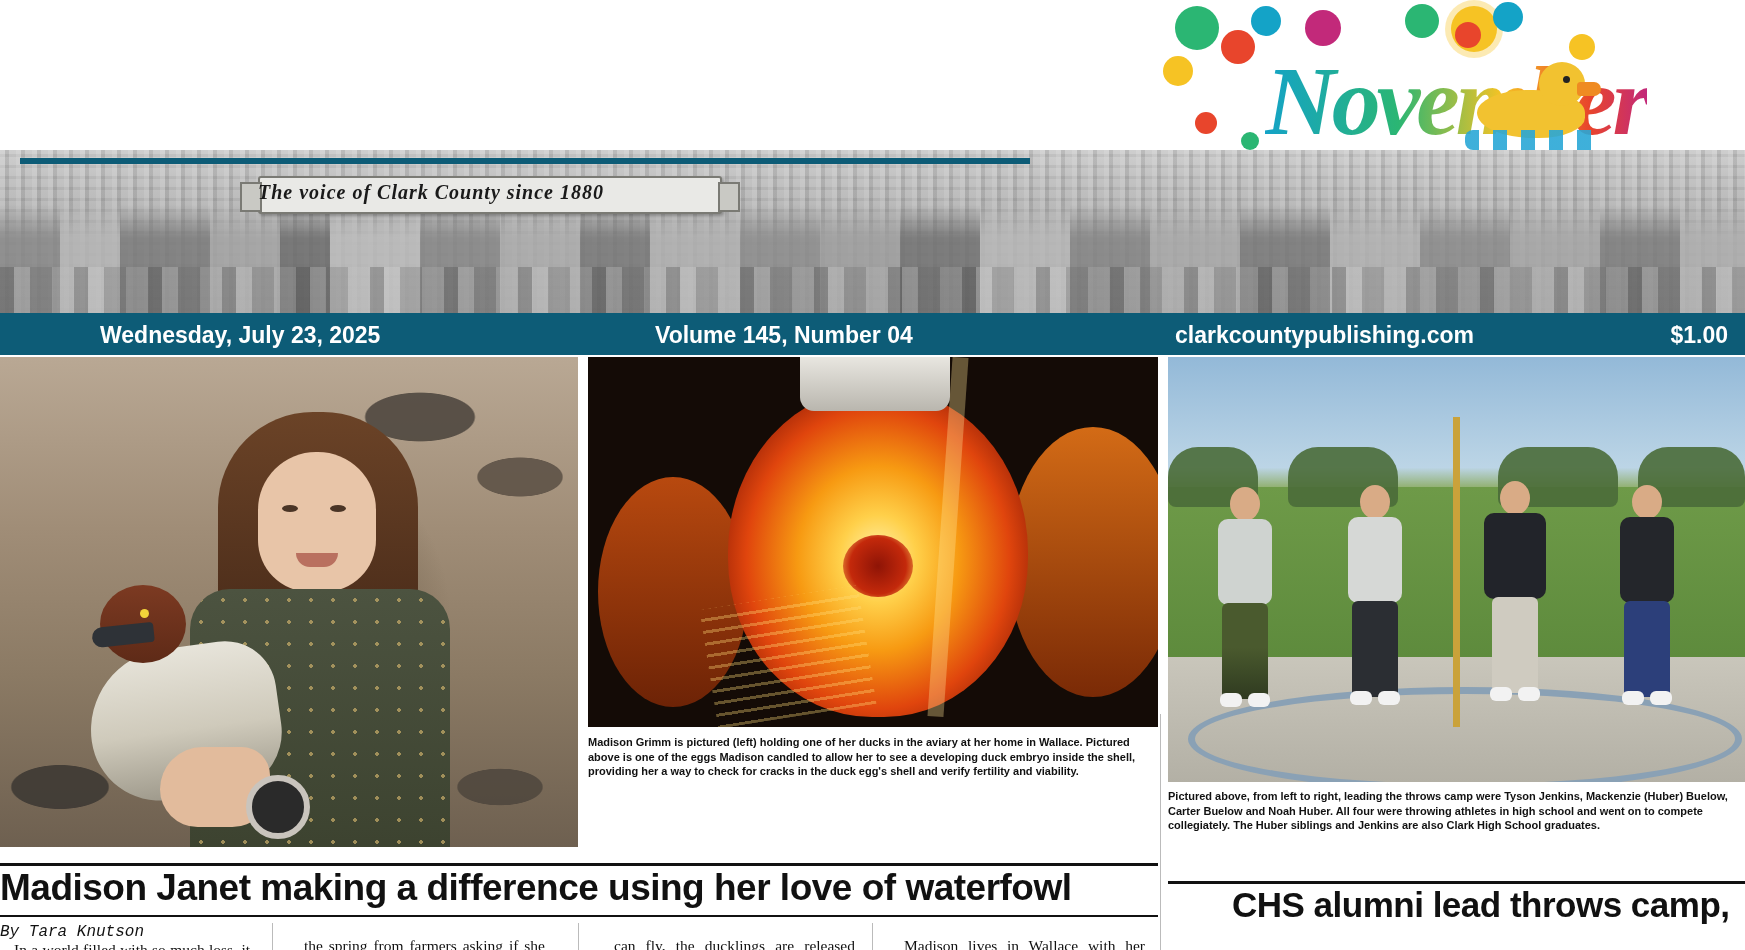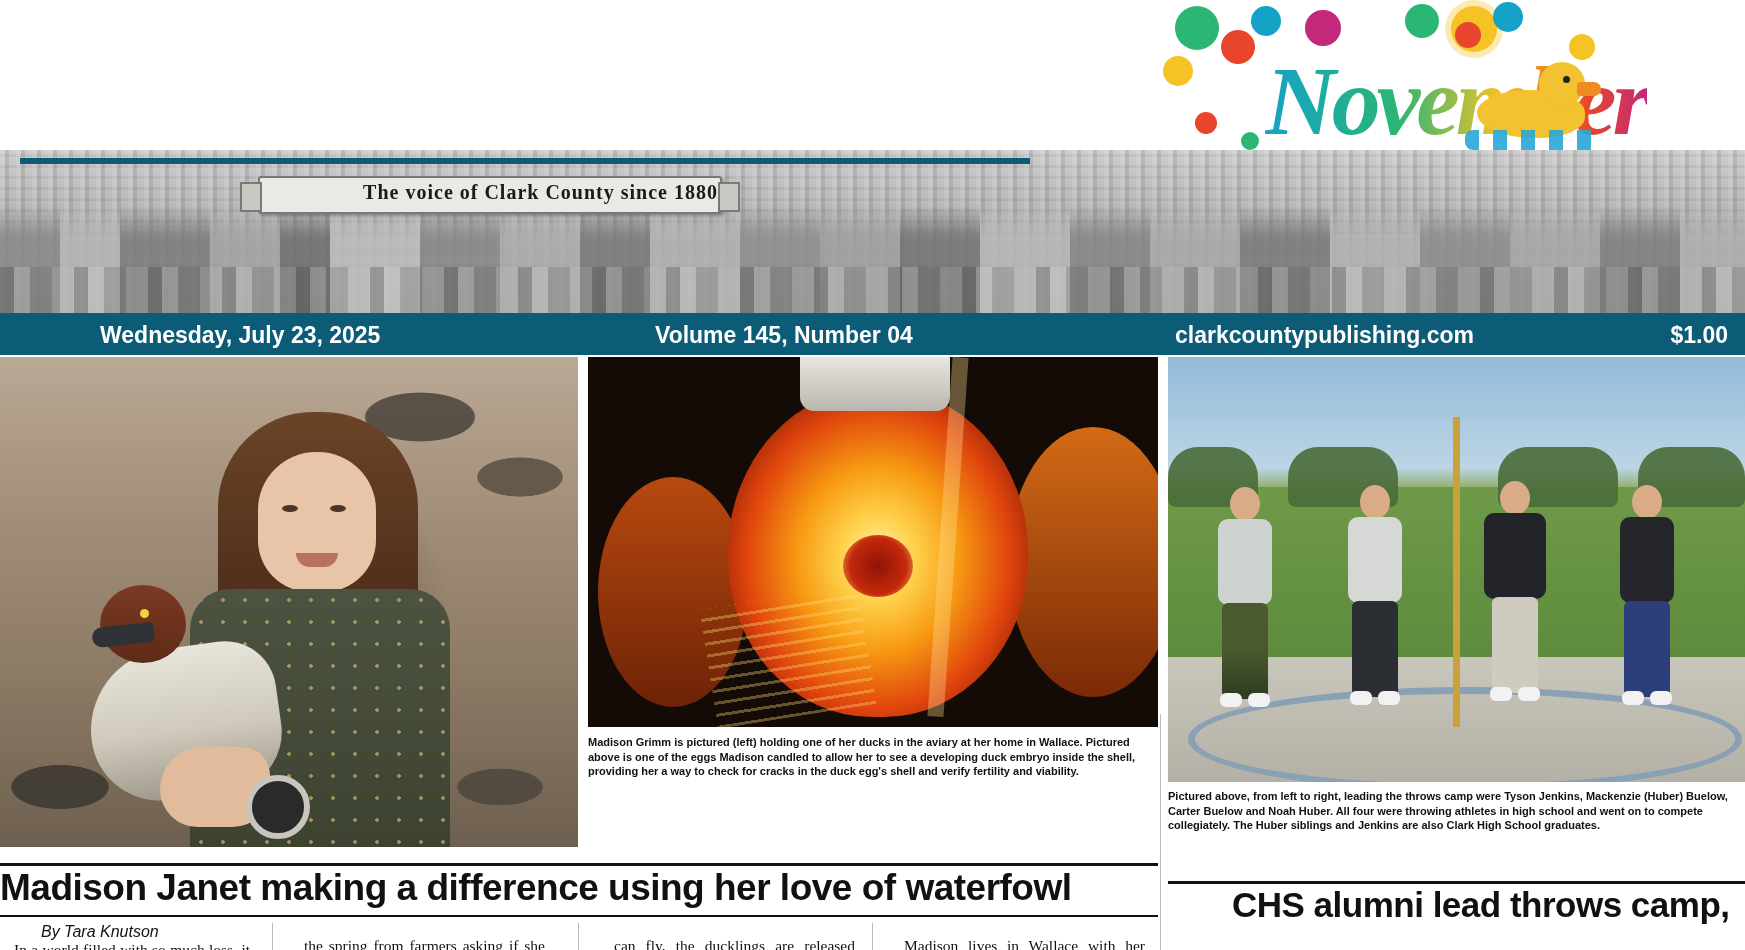--- a/index.html
+++ b/index.html
@@ -83,23 +83,23 @@
     background:#e9e9e6;border:2px solid #7a7a74;border-radius:3px;
     box-shadow:2px 2px 3px rgba(0,0,0,.25);
   }
   .slogan-ribbon:before,.slogan-ribbon:after{
     content:"";position:absolute;top:4px;width:18px;height:26px;background:#c9c9c4;
     border:2px solid #7a7a74;
   }
   .slogan-ribbon:before{left:-20px;}
   .slogan-ribbon:after{right:-20px;}
   .slogan-text{
-    position:absolute;left:0;top:5px;width:460px;text-align:right;
+    position:absolute;left:0;top:5px;width:460px;text-align:left;
     font-family:"Liberation Serif", serif;font-weight:bold;font-size:20px;
-    letter-spacing:1px;color:#1a1a1a;
+    letter-spacing:1px;color:#1a1a1a;font-style:italic;
   }
 
   
   .july-art{
     position:absolute;right:120px;top:0px;width:470px;height:170px;
   }
   .july-word{
     position:absolute;left:110px;top:52px;
     font-family:"Liberation Serif", serif;font-style:italic;font-weight:bold;
     font-size:98px;line-height:1;
@@ -231,21 +231,21 @@
   .rule-left-2{position:absolute;left:0;top:558px;width:1158px;height:2px;background:#111;}
 
   .headline-2{
     position:absolute;left:1232px;top:530px;width:577px;
     font-size:35px;font-weight:bold;letter-spacing:-0.5px;color:#111;line-height:1.05;
   }
   .rule-right{position:absolute;left:1168px;top:524px;width:577px;height:3px;background:#111;}
 
   .byline{
     position:absolute;left:0;top:566px;width:250px;
-    font-family:Liberation Sans, sans-serif;font-style:italic;font-size:16px;color:#111;padding-left:41px;
+    font-family:Liberation Mono, monospace;font-style:italic;font-size:16px;color:#111;
   }
 
   .col{
     position:absolute;top:580px;width:250px;
     font-family:"Liberation Serif", serif;font-size:15.5px;line-height:1.22;
     text-align:justify;color:#111;
   }
   .col p{margin:0;text-indent:14px;}
   .c1{left:0;top:584px;}
   .c2{left:290px;width:255px;}

